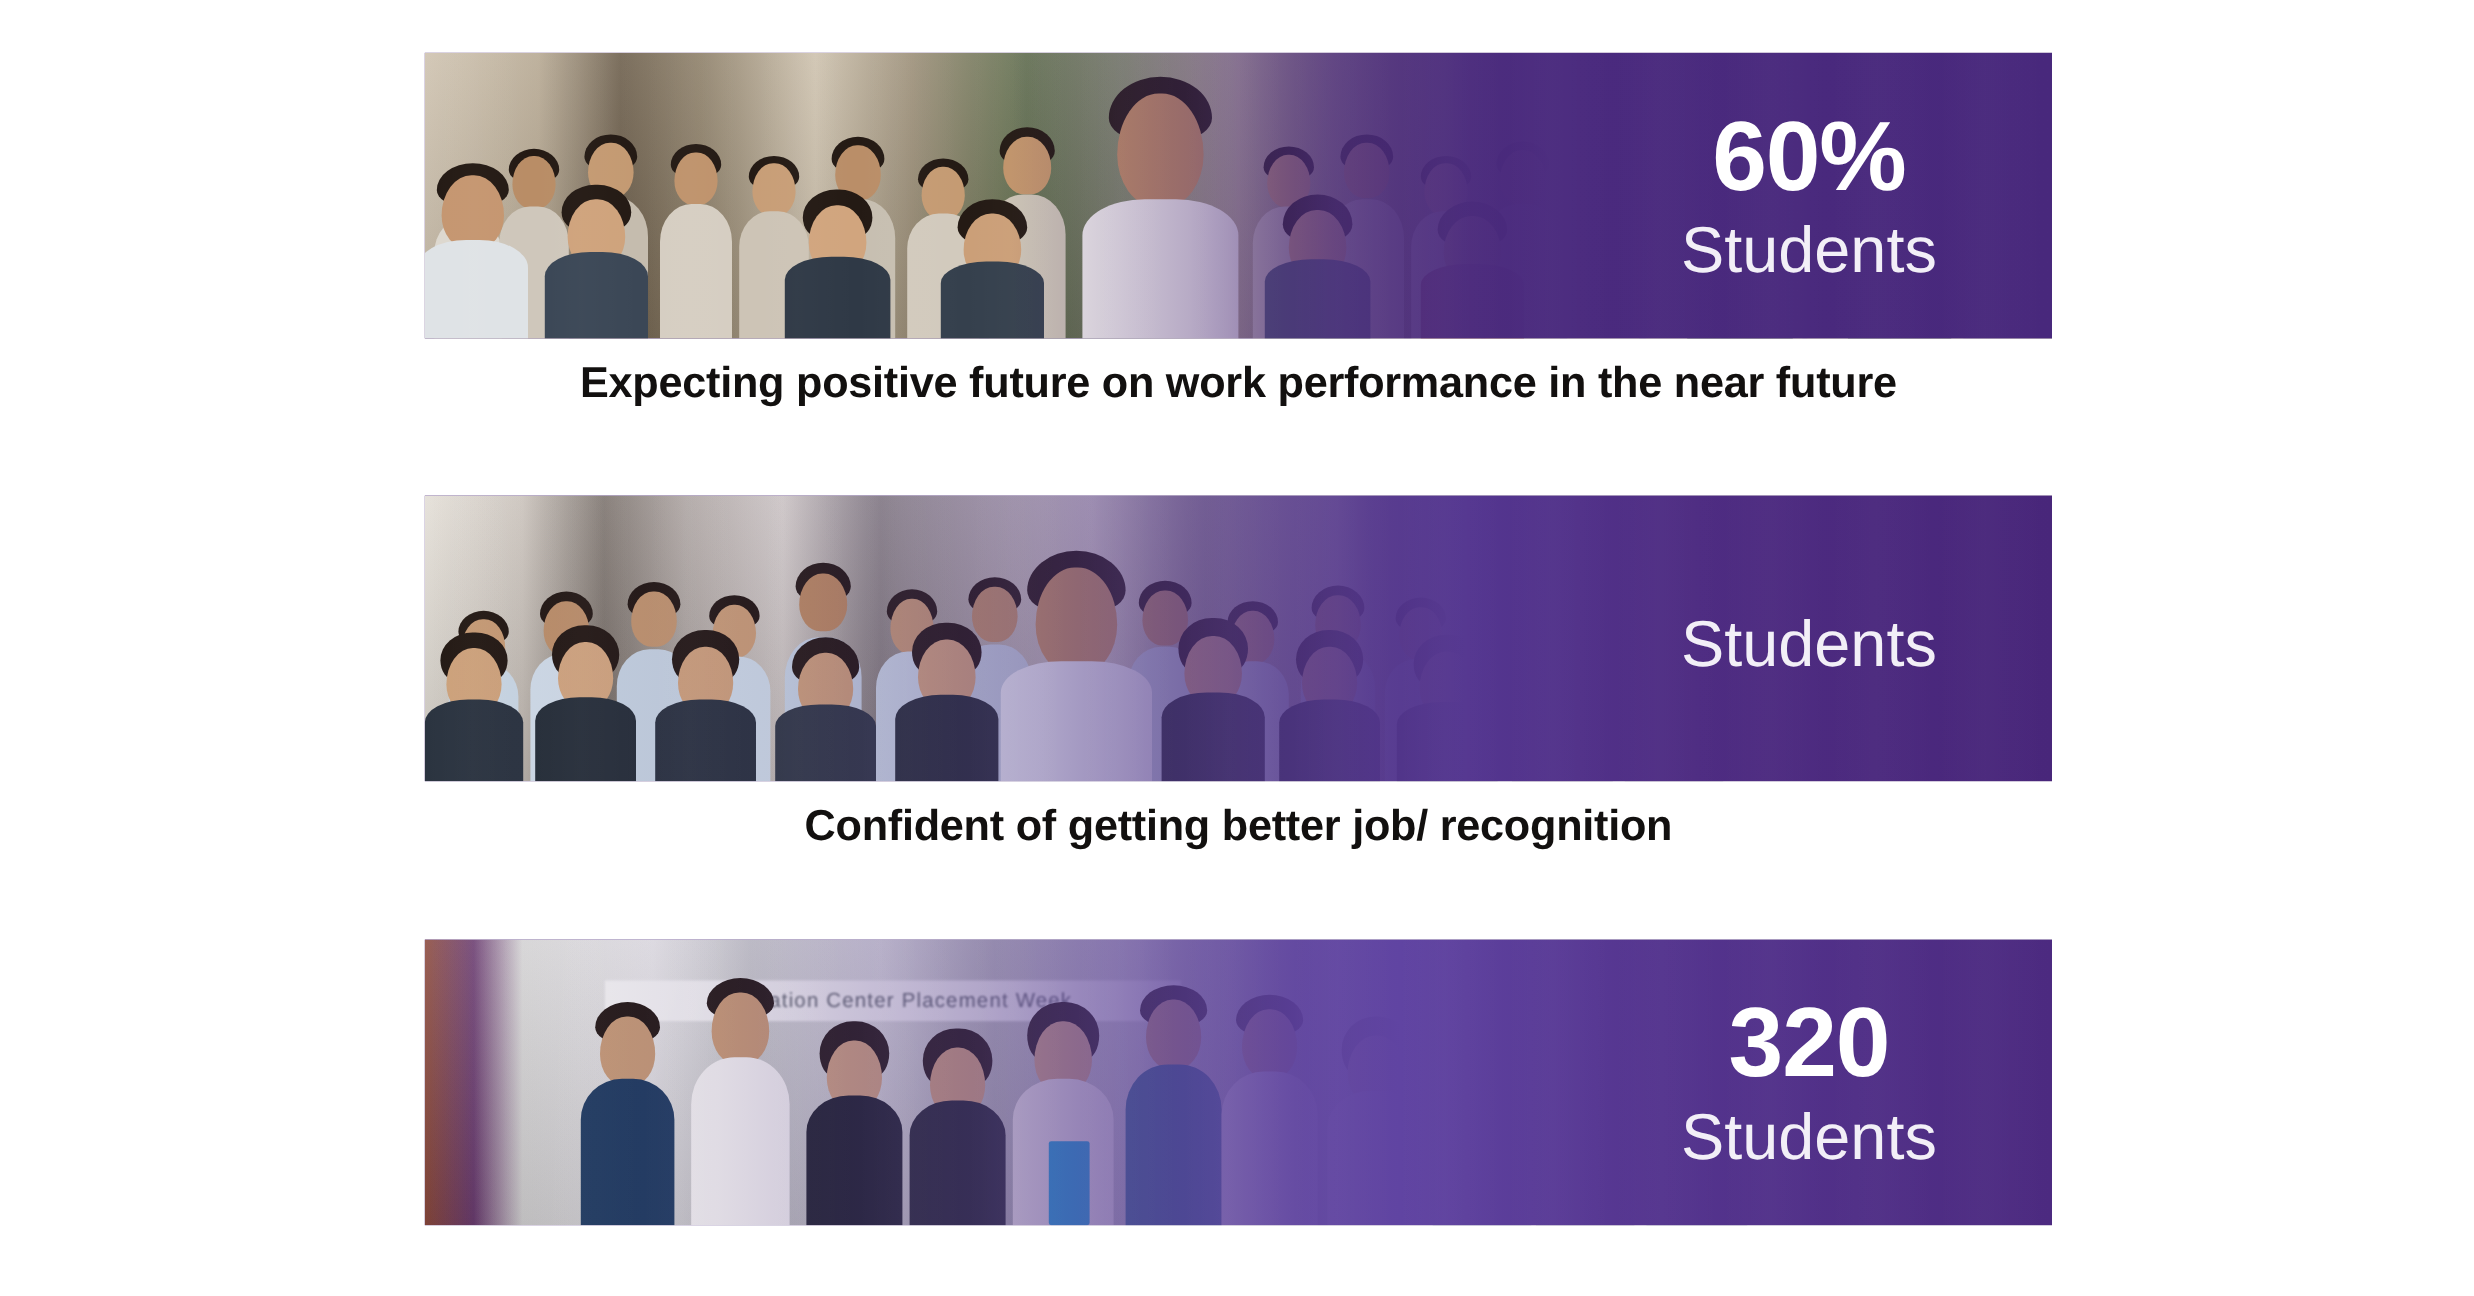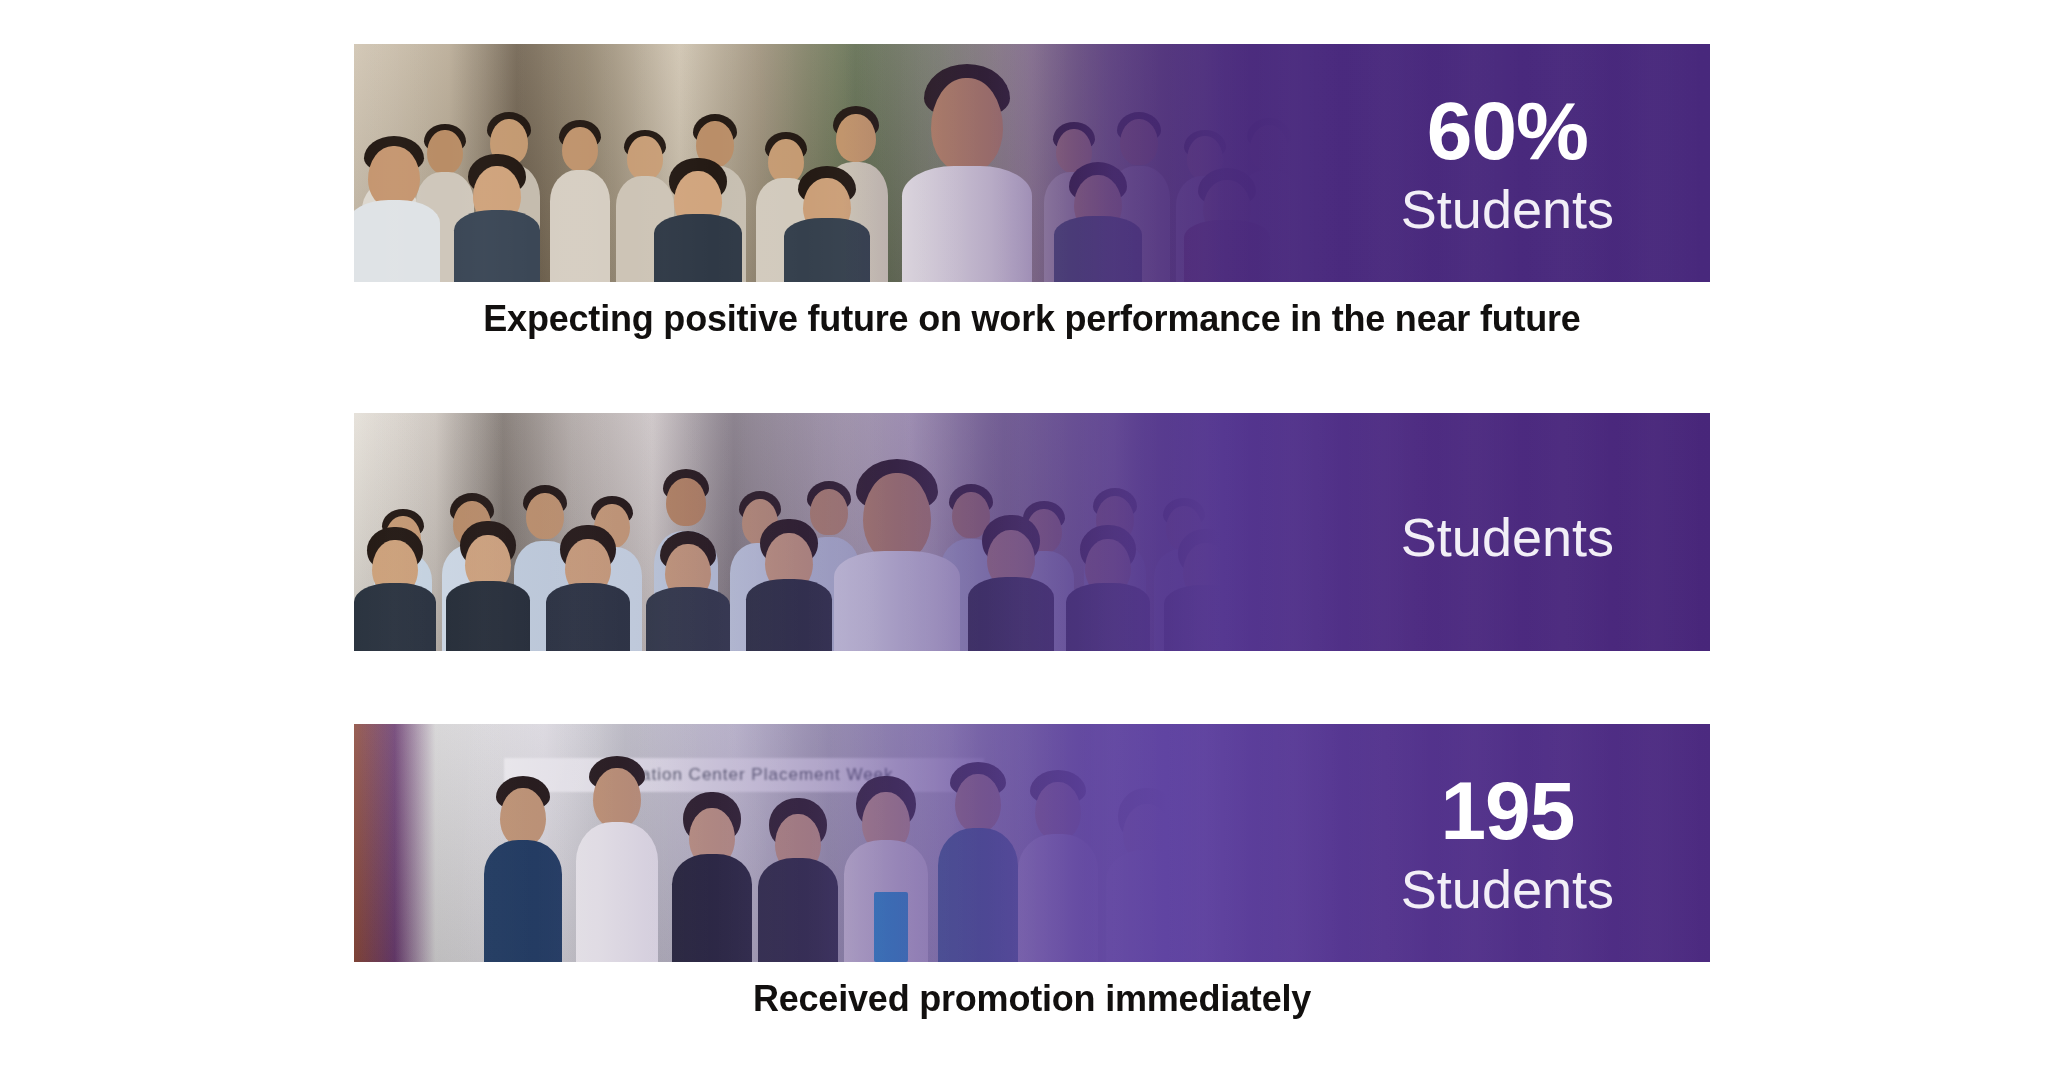--- a/index.html
+++ b/index.html
@@ -511,20 +511,21 @@
               <div class="body" style="width:82px;height:62px;background:#313a46;"></div>
             </div>
           </div>
           <div class="purple-wash pw2"></div>
           <div class="bands"></div>
         </div>
         <div class="stat-text">
           <span class="stat-unit">Students</span>
         </div>
       </div>
+      <div class="caption">Confident of getting better job/ recognition</div>
     </div>
 
     <div class="stat-block b3">
       <div class="banner">
         <div class="photo">
           <div class="backdrop bd3"></div>
           <div class="sign">
             <span>Innovation Center Placement Week</span>
           </div>
           <div class="crowd">
@@ -584,21 +585,20 @@
             <div class="person" style="left:1018px;width:84px;height:208px;">
               <div class="hair" style="top:6px;width:58px;height:34px;"></div>
               <div class="head" style="top:18px;width:48px;height:60px;background:#c0946c;"></div>
               <div class="body" style="width:84px;height:134px;background:#1b3556;"></div>
             </div>
           </div>
           <div class="purple-wash pw3"></div>
           <div class="bands"></div>
         </div>
         <div class="stat-text">
-          <span class="stat-value">195</span>
+          <span class="stat-value">320</span>
           <span class="stat-unit">Students</span>
         </div>
       </div>
-      <div class="caption">Received promotion immediately</div>
     </div>
 
   </div>
 </div>
 
 </body></html>

